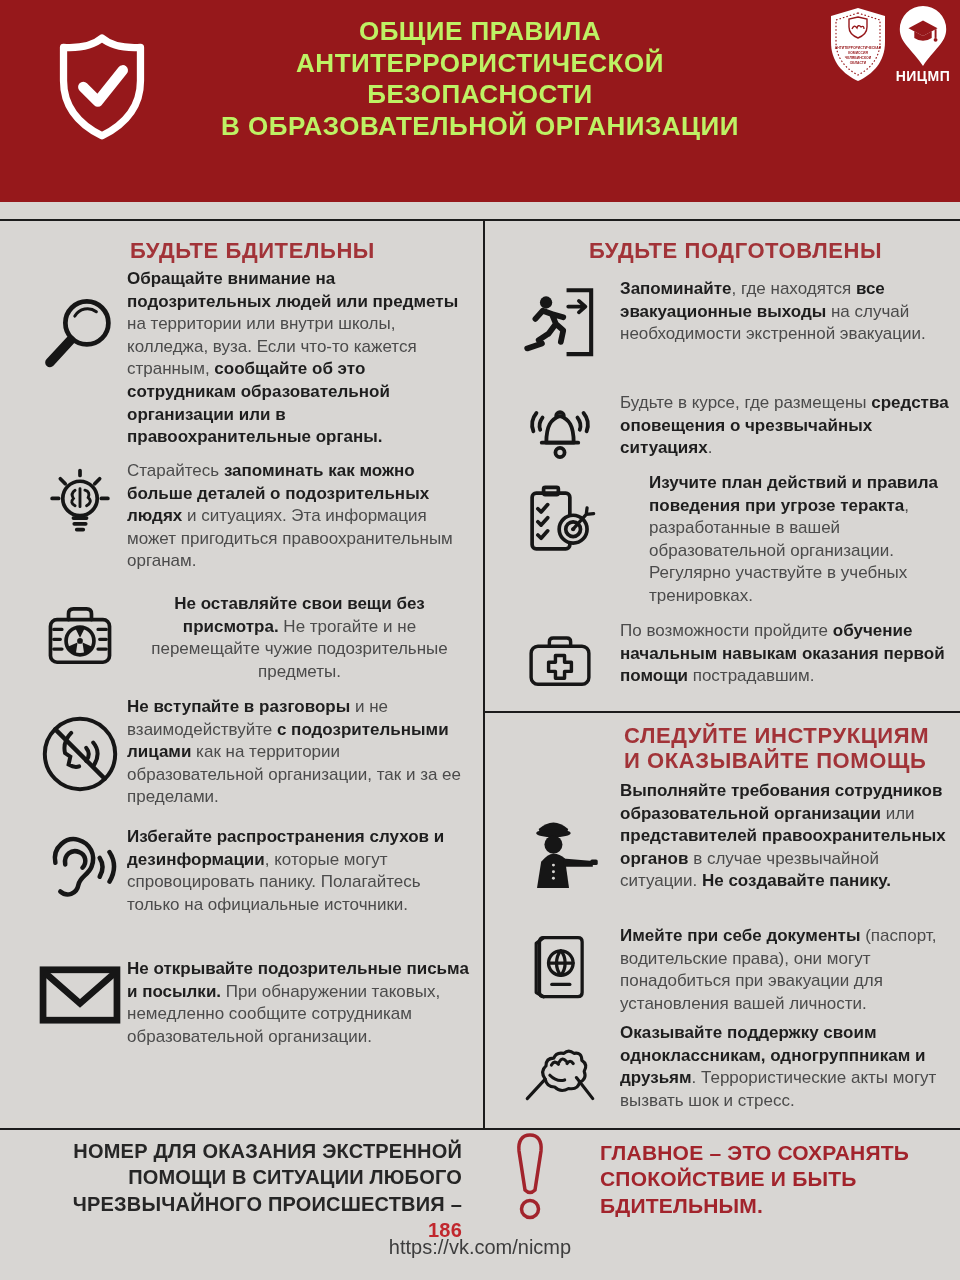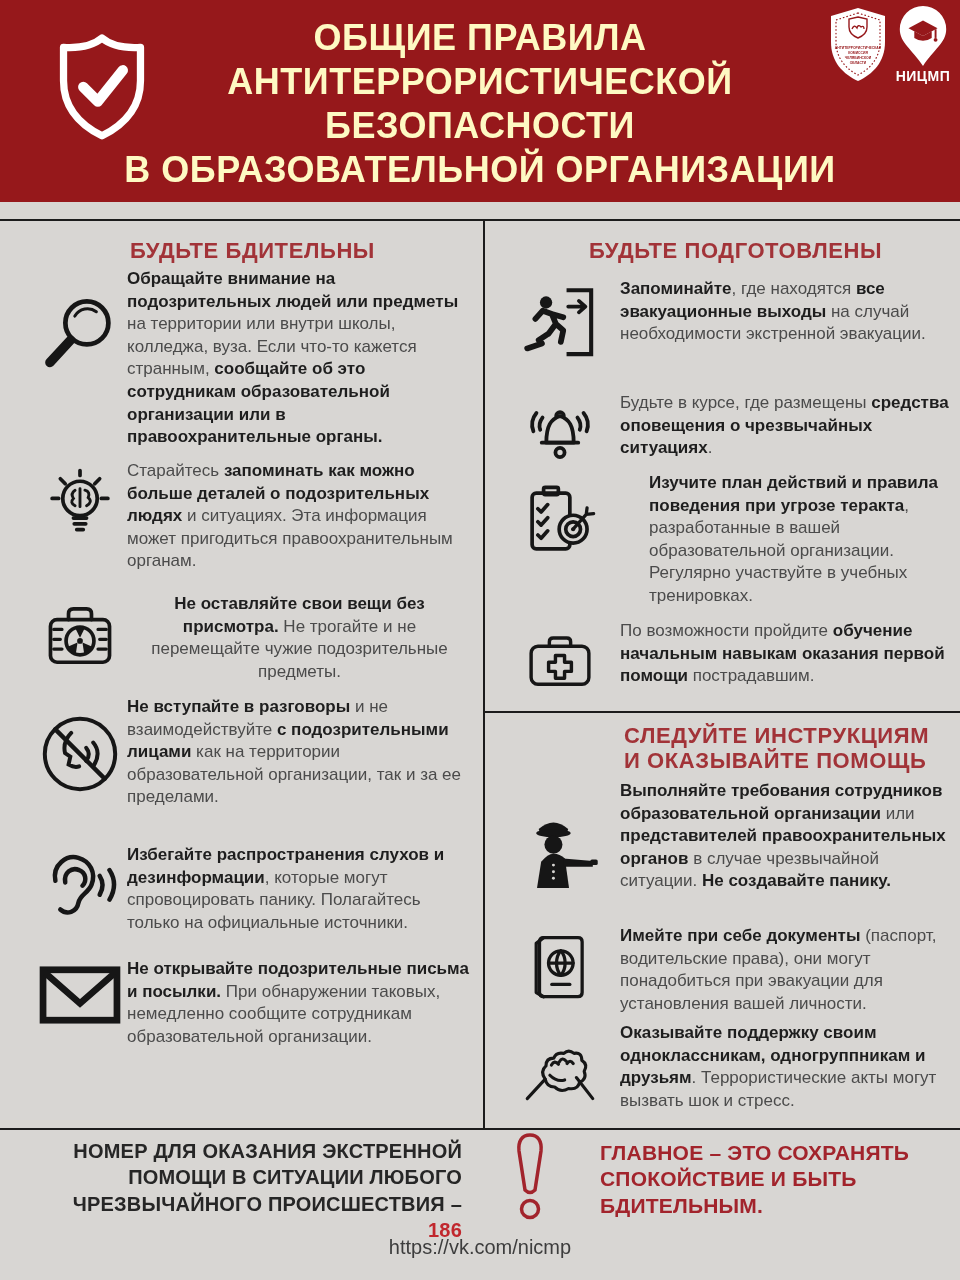--- a/index.html
+++ b/index.html
@@ -2,21 +2,21 @@
 <html><head>
 <meta charset="utf-8">
 <style>
   html,body{margin:0;padding:0;background:#888;}
   .page{position:relative;width:960px;height:1280px;background:#d8d6d3;overflow:hidden;
         font-family:"Liberation Sans","DejaVu Sans",sans-serif;}
   
   .header{position:absolute;left:0;top:0;width:960px;height:202px;background:#96181b;}
   .header-shield{position:absolute;left:50px;top:28px;width:104px;height:120px;}
   .title{position:absolute;left:90px;top:16px;width:780px;text-align:center;
-         color:#fef9c3;font-weight:700;font-size:36px;line-height:1.22;letter-spacing:.5px;}
+         color:#bef264;font-weight:700;font-size:26px;line-height:1.22;letter-spacing:.5px;}
   .logo-emblem{position:absolute;left:828px;top:6px;width:60px;height:78px;}
   .logo-pin{position:absolute;left:894px;top:4px;width:58px;height:64px;}
   .logo-pin-label{position:absolute;left:890px;top:68px;width:66px;text-align:center;
                   color:#ffffff;font-weight:700;font-size:14px;letter-spacing:.5px;}
   
   .hline,.vline{position:absolute;background:#1c1c1c;}
   .line-top{left:0;top:219px;width:960px;height:2px;}
   .line-bottom{left:0;top:1128px;width:960px;height:2px;}
   .line-mid-right{left:483px;top:711px;width:477px;height:2px;}
   .line-vert{left:483px;top:219px;width:2px;height:909px;}
@@ -33,21 +33,21 @@
   .seg-red{color:#c1272d;}
   .left-col{left:32px;width:443px;}
   .left-col .item-text{width:345px;}
   .right-col{left:500px;width:455px;}
   .right-col .icon-box{flex:0 0 120px;width:120px;}
   .right-col .item-text{width:332px;}
   .l1{top:268px;} .l1 .icon-box{margin-top:24px;}
   .l2{top:460px;} .l2 .icon-box{margin-top:4px;}
   .l3{top:593px;text-align:center;} .l3 .icon-box{margin-top:2px;}
   .l4{top:696px;} .l4 .icon-box{margin-top:14px;}
-  .l5{top:844px;} .l5 .icon-box{margin-top:4px;}
+  .l5{top:826px;} .l5 .icon-box{margin-top:4px;}
   .l6{top:958px;} .l6 .icon-box{margin-top:6px;}
   .r1{top:278px;} .r1 .icon-box{margin-top:4px;}
   .r2{top:392px;} .r2 .icon-box{margin-top:2px;}
   .r3{top:472px;gap:29px;} .r3 .icon-box{margin-top:8px;}
   .r4{top:620px;} .r4 .icon-box{margin-top:2px;}
   .s1{top:780px;align-items:flex-end;} .s1 .icon-box{margin-top:6px;}
   .s2{top:925px;} .s2 .icon-box{margin-top:2px;}
   .s3{top:1022px;} .s3 .icon-box{margin-top:8px;}
   
   .emergency{position:absolute;left:38px;top:1138px;width:424px;text-align:right;

